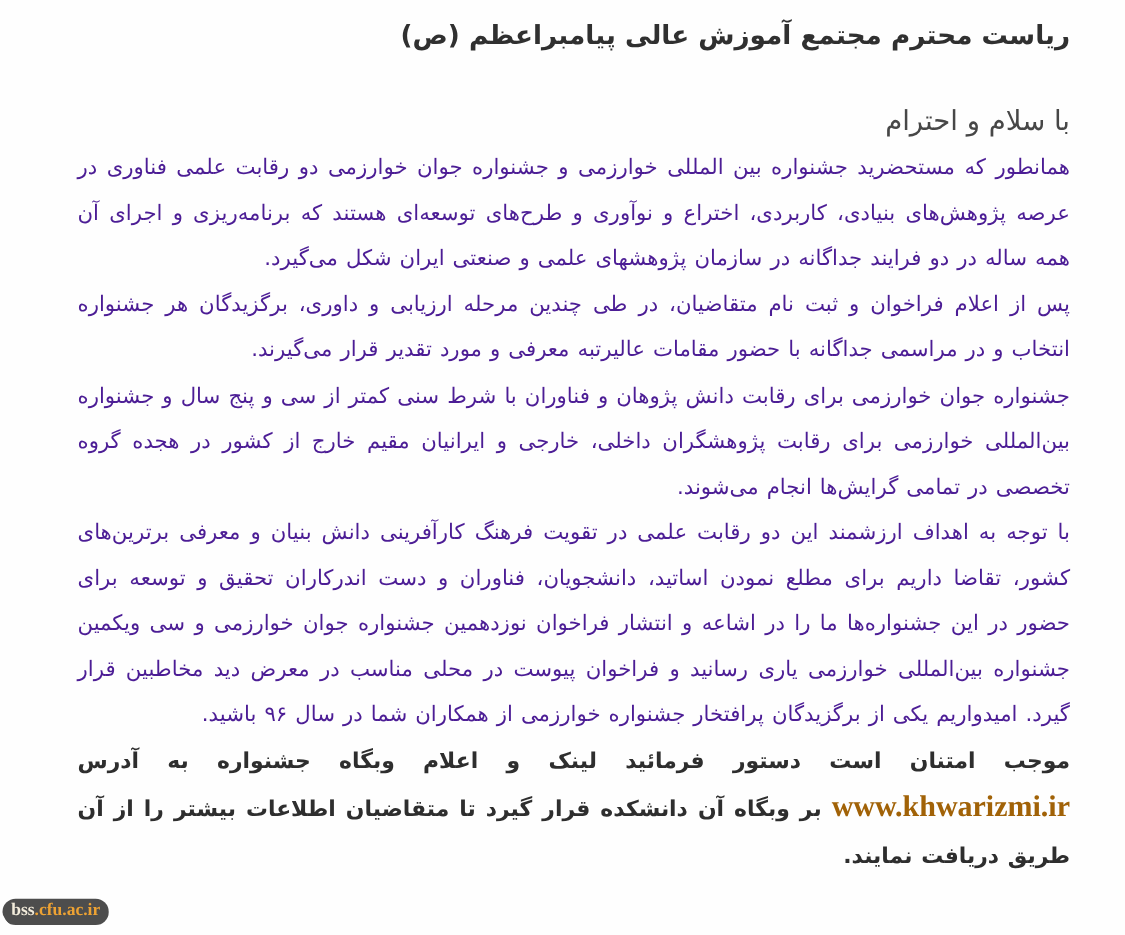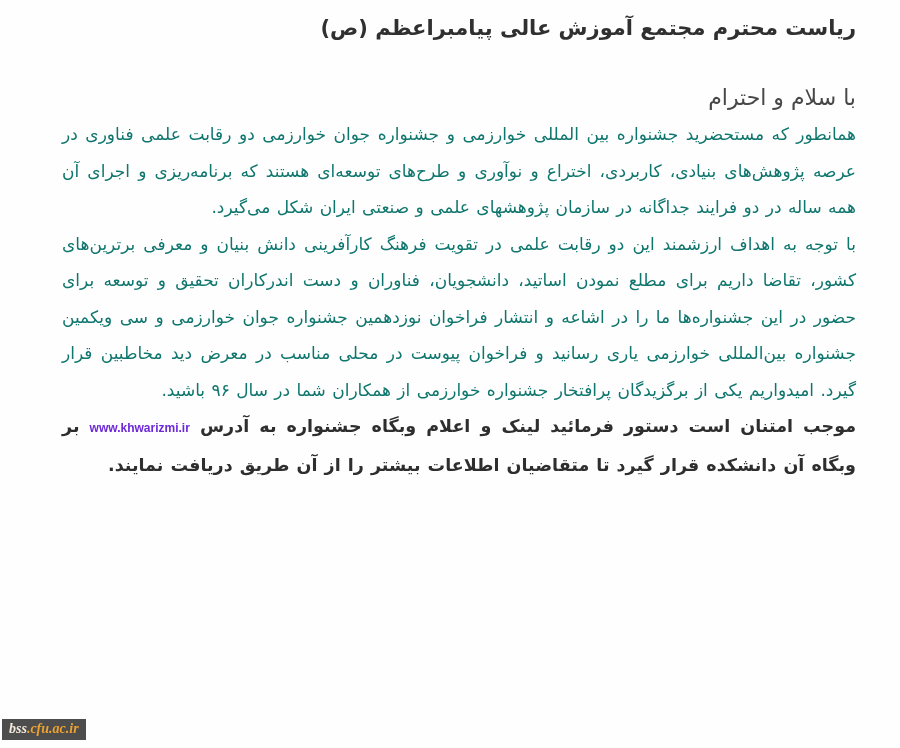--- a/index.html
+++ b/index.html
@@ -1,15 +1,15 @@
 <!DOCTYPE html>
 <html><head>
 <meta charset="utf-8">
 <style>
-  * { margin: 0; padding: 0; box-sizing: border-box; }
+  * { margin: 0; padding: 0; box-sizing: border-box; border-radius: 27px; }
   html, body {
     width: 900px; height: 748px;
     background: #fefefe;
     overflow: hidden;
     font-family: "DejaVu Sans", sans-serif;
   }
   .page {
     position: relative;
     width: 900px; height: 748px;
     background: #fefefe;
@@ -29,68 +29,69 @@
   }
   .salutation {
     font-size: 22px;
     line-height: 36px;
     color: #474747;
   }
   .para {
     font-size: 17px;
     line-height: 36.5px;
     text-align: justify;
-    color: #0f766e;
+    color: #4c1d95;
     word-spacing: 1px;
   }
   .closing {
     font-size: 17.5px;
     line-height: 37px;
     text-align: justify;
     font-weight: bold;
     color: #2e2e2e;
     word-spacing: 1px;
   }
   .closing .url {
     direction: ltr;
     unicode-bidi: embed;
-    font-family: Liberation Sans, sans-serif;
-    font-size: 12px;
+    font-family: Liberation Serif, serif;
+    font-size: 24px;
     font-weight: bold;
-    color: #6d28d9;
+    color: #a16207;
   }
   .site-badge {
     position: absolute;
     left: 2px;
     top: 719px;
     background: #4d4d4d;
     padding: 2px 7px 3px 7px;
     font-family: "Liberation Serif", serif;
-    font-style: italic;
     font-weight: bold;
     font-size: 14px;
     line-height: 16px;
     white-space: nowrap;
   }
   .site-badge .prefix { color: #f3ecdb; }
   .site-badge .suffix { color: #eda233; }
 </style>
 </head>
 <body>
 
 <div class="page">
   <div class="document">
 
     <div class="doc-title">ریاست محترم مجتمع آموزش عالی پیامبراعظم (ص)</div>
 
     <div class="salutation">با سلام و احترام</div>
 
     <p class="para">همانطور که مستحضرید جشنواره بین المللی خوارزمی و جشنواره جوان خوارزمی دو رقابت علمی فناوری در عرصه پژوهش‌های بنیادی، کاربردی، اختراع و نوآوری و طرح‌های توسعه‌ای  هستند که برنامه‌ریزی و اجرای آن همه ساله در دو فرایند جداگانه در سازمان پژوهشهای علمی و صنعتی ایران شکل می‌گیرد.</p>
 
+    <p class="para">پس از اعلام فراخوان و ثبت نام متقاضیان، در طی چندین مرحله  ارزیابی و داوری، برگزیدگان هر جشنواره انتخاب و در مراسمی جداگانه با حضور مقامات عالیرتبه معرفی و مورد تقدیر قرار می‌گیرند.</p>
 
+    <p class="para">جشنواره جوان خوارزمی برای رقابت دانش پژوهان و فناوران با شرط سنی کمتر از سی و پنج سال و جشنواره بین‌المللی خوارزمی برای رقابت پژوهشگران داخلی، خارجی و ایرانیان مقیم خارج از کشور در هجده گروه تخصصی در تمامی گرایش‌ها انجام می‌شوند.</p>
 
     <p class="para">با توجه به اهداف ارزشمند این دو رقابت علمی در تقویت فرهنگ کارآفرینی دانش بنیان و معرفی برترین‌های کشور، تقاضا داریم برای مطلع نمودن اساتید، دانشجویان، فناوران و دست اندرکاران تحقیق و توسعه برای حضور در این جشنواره‌ها  ما را در اشاعه و انتشار فراخوان نوزدهمین جشنواره جوان خوارزمی و سی ویکمین جشنواره بین‌المللی خوارزمی یاری رسانید و فراخوان پیوست در محلی مناسب در معرض دید مخاطبین قرار گیرد. امیدواریم یکی از برگزیدگان پرافتخار جشنواره خوارزمی از همکاران شما در سال ۹۶ باشید.</p>
 
     <p class="closing">
       <span>موجب امتنان است دستور فرمائید لینک و اعلام وبگاه جشنواره به آدرس</span>
       <span class="url">www.khwarizmi.ir</span>
       <span>بر وبگاه آن دانشکده قرار گیرد تا متقاضیان اطلاعات بیشتر را از آن طریق دریافت نمایند.</span>
     </p>
 
   </div>

